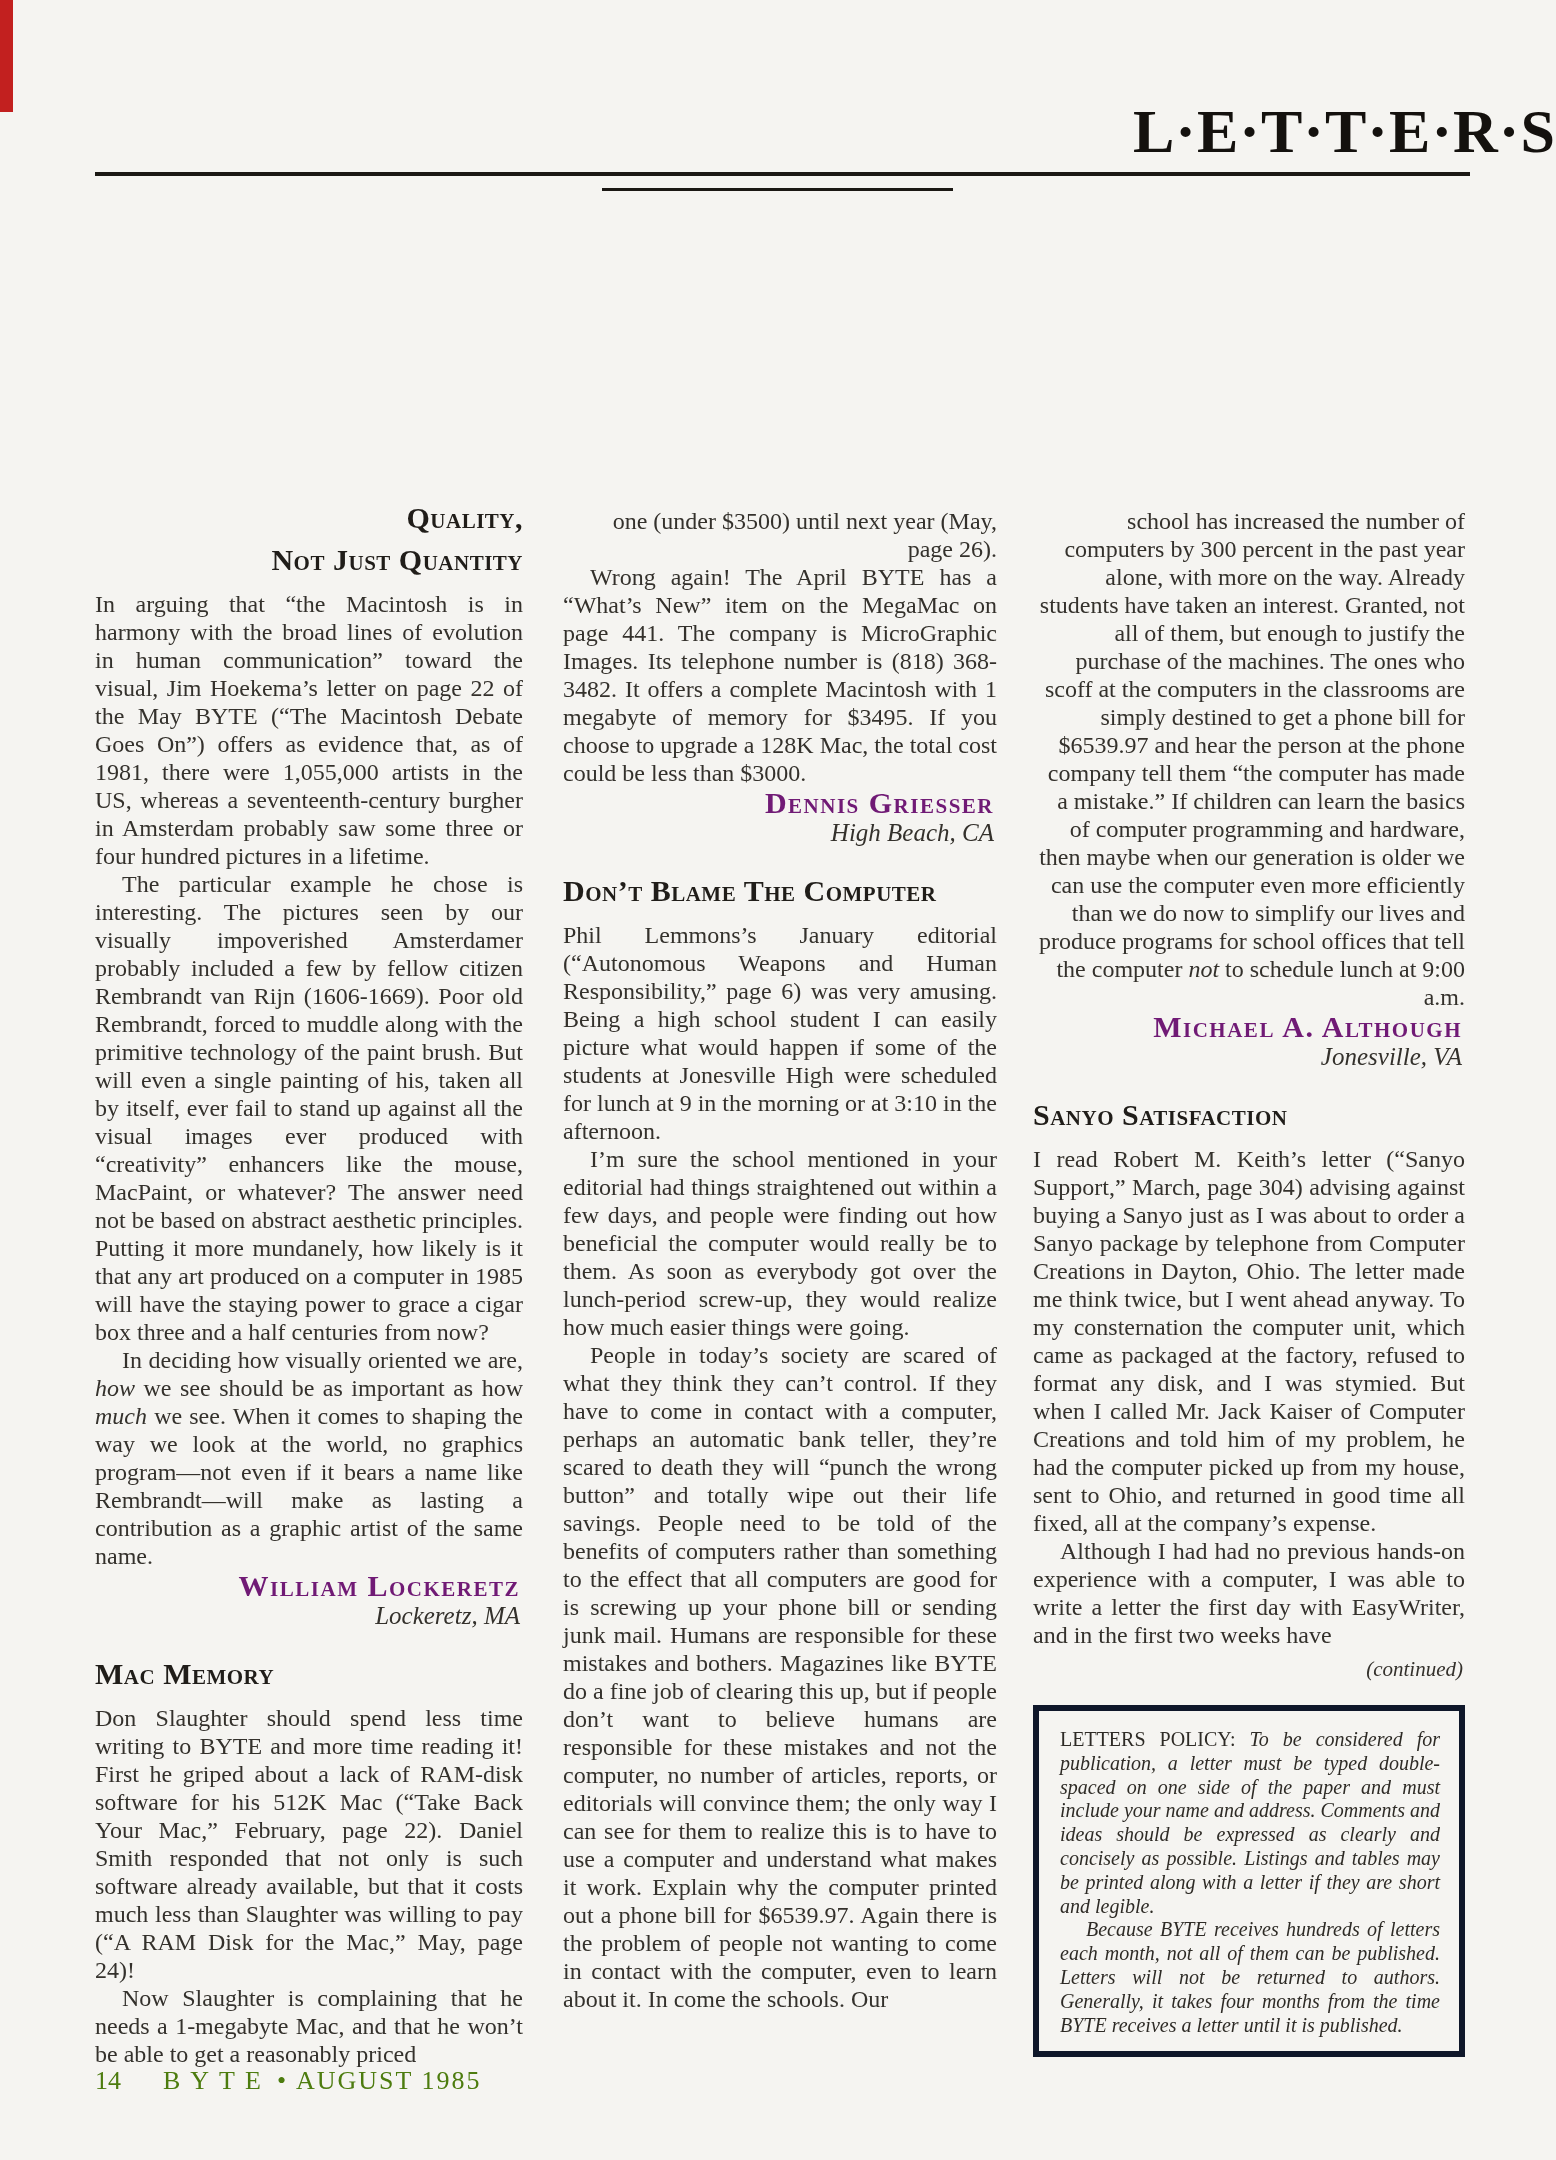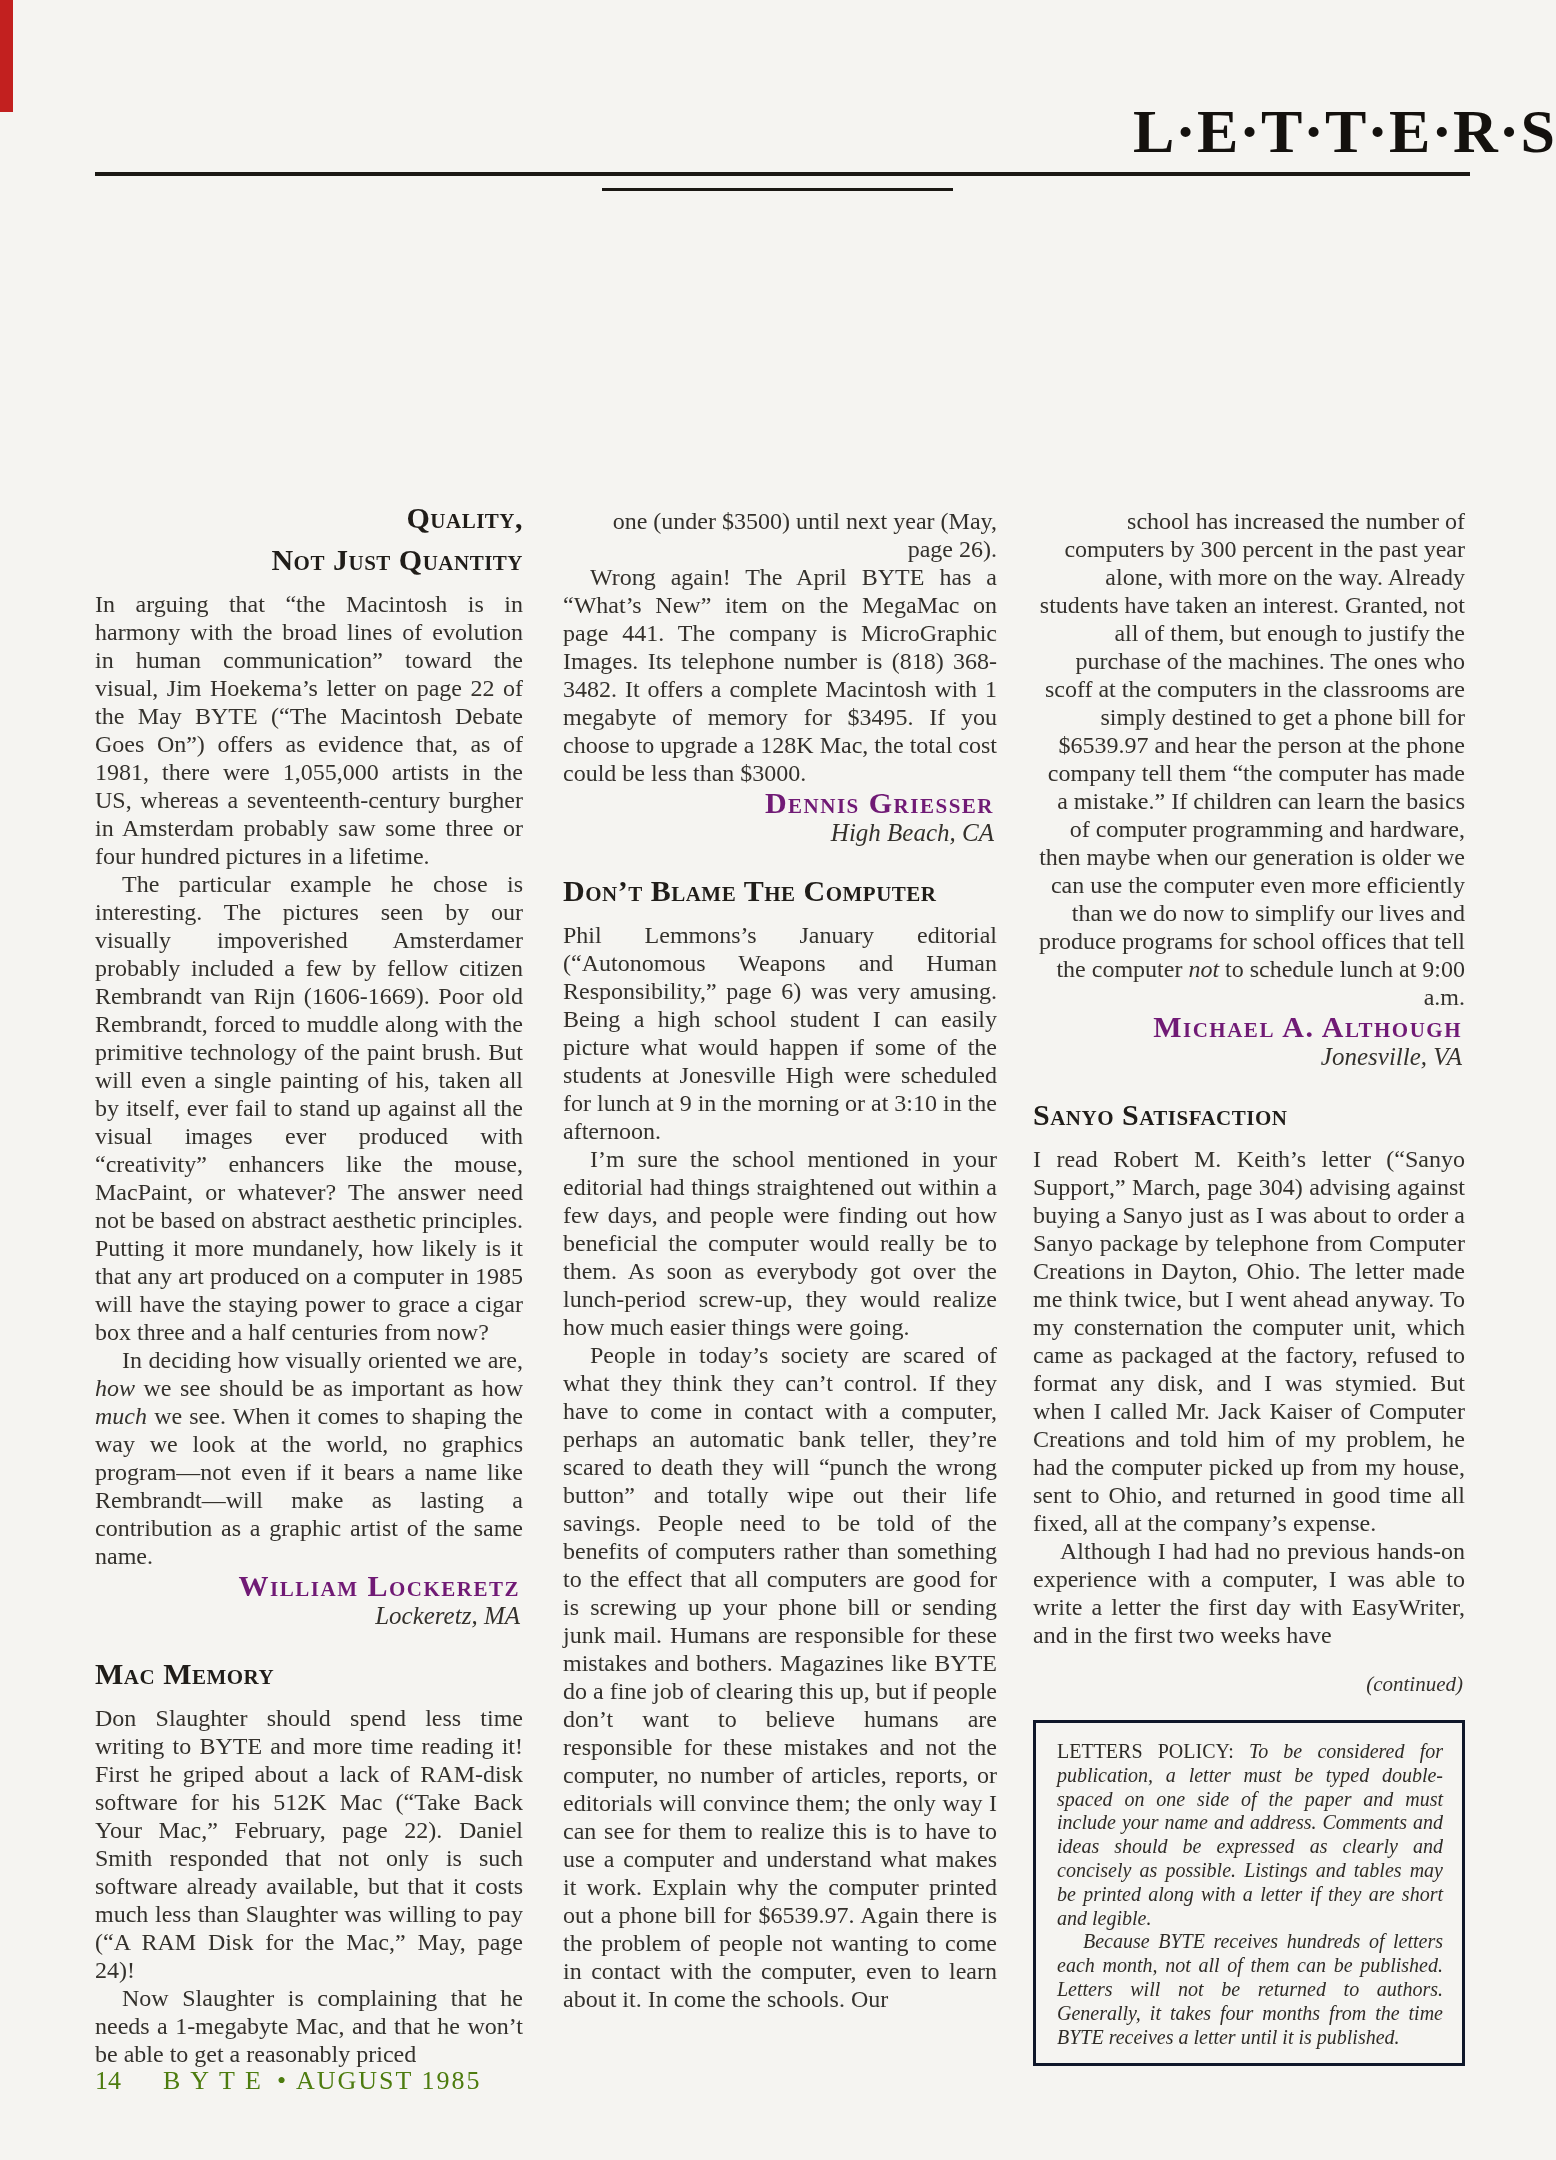--- a/index.html
+++ b/index.html
@@ -25,23 +25,23 @@
   .it { font-style:italic; }
 
   h2 { margin:22px 0 9px 0; font-size:30px; line-height:42px; font-weight:700;
        font-variant:small-caps; letter-spacing:0.5px; color:#201d19; text-align:left; }
   h2 span { display:block; }
 
   .sig { text-align:right; padding-right:3px; margin:1px 0 0 0; }
   .sig-name { font-variant:small-caps; font-weight:600; font-size:30px; line-height:30px; letter-spacing:1.5px; color:#701a75; }
   .sig-loc  { font-style:italic; font-size:25px; line-height:30px; }
 
-  .continued { text-align:right; font-style:italic; font-size:21px; line-height:24px; margin-top:23px; padding-right:2px; }
+  .continued { text-align:right; font-style:italic; font-size:21px; line-height:24px; margin-top:8px; padding-right:2px; }
 
-  .policy { display:block; border:3px solid #0f172a; margin-top:24px; padding:17px 19px 14px 21px;
+  .policy { display:block; border:6px solid #0f172a; margin-top:24px; padding:17px 19px 14px 21px;
             font-style:italic; font-size:20px; line-height:23.8px; text-align:justify; color:#2e2b26; }
   .policy p { margin:0; }
   .policy p.indent { text-indent:26px; }
   .policy .rm { font-style:normal; }
 
   .folio { position:absolute; left:95px; top:2066px; font-size:26px; color:#4d7c0f; white-space:nowrap; }
   .folio .num { margin-right:42px; }
   .folio .mag { letter-spacing:10px; margin-right:6px; }
   .folio .bullet { margin-right:10px; }
   .folio .issue { letter-spacing:2px; }

